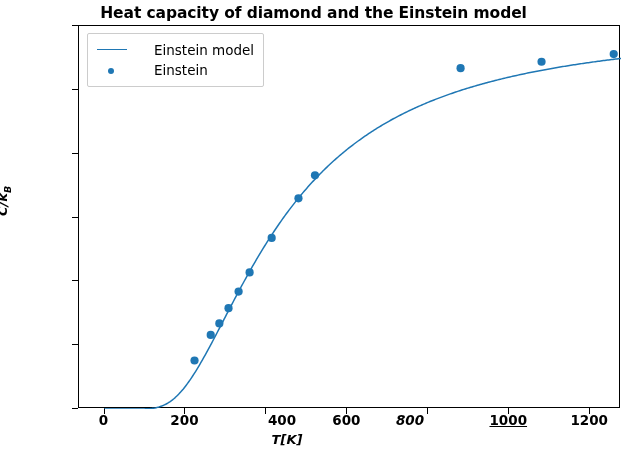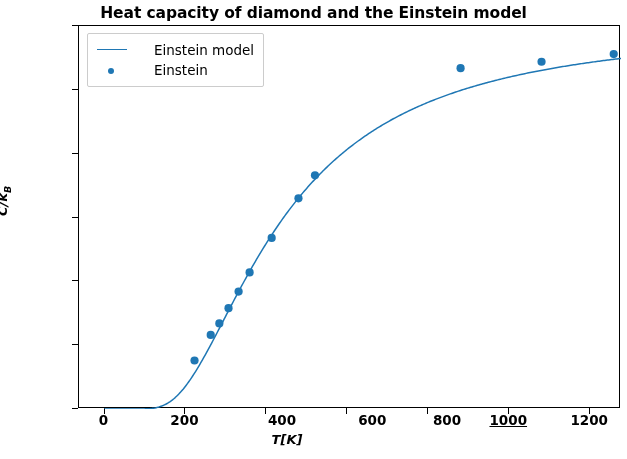--- a/index.html
+++ b/index.html
@@ -165,23 +165,23 @@
       <div class="ytick-mark" style="top: 88.8333px;"></div>
       <div class="ytick-mark" style="top: 25px;"></div>
     </div>
   <div id="xtick-labels">
       <div class="xtick-label" style="left: 103.501px;">0</div>
       <div class="xtick-mark" style="left: 103.501px;"></div>
       <div class="xtick-label" style="left: 184.457px;">200</div>
       <div class="xtick-mark" style="left: 184.457px;"></div>
       <div class="xtick-label" style="left: 282px;">400</div>
       <div class="xtick-mark" style="left: 265.413px;"></div>
-      <div class="xtick-label" style="left: 346.369px; text-align: right;">600</div>
+      <div class="xtick-label" style="left: 346.369px;">600</div>
       <div class="xtick-mark" style="left: 346.369px;"></div>
-      <div class="xtick-label" style="left: 447px;">800</div>
+      <div class="xtick-label" style="left: 410px; font-style: italic;">800</div>
       <div class="xtick-mark" style="left: 427.325px;"></div>
       <div class="xtick-label" style="left: 508.281px; text-decoration: underline;">1000</div>
       <div class="xtick-mark" style="left: 508.281px;"></div>
       <div class="xtick-label" style="left: 589.237px;">1200</div>
       <div class="xtick-mark" style="left: 589.237px;"></div>
     </div>
 
   <div id="plot-area">
     <svg id="plot-svg" viewBox="0 0 542 383" preserveAspectRatio="none">
       <g>

